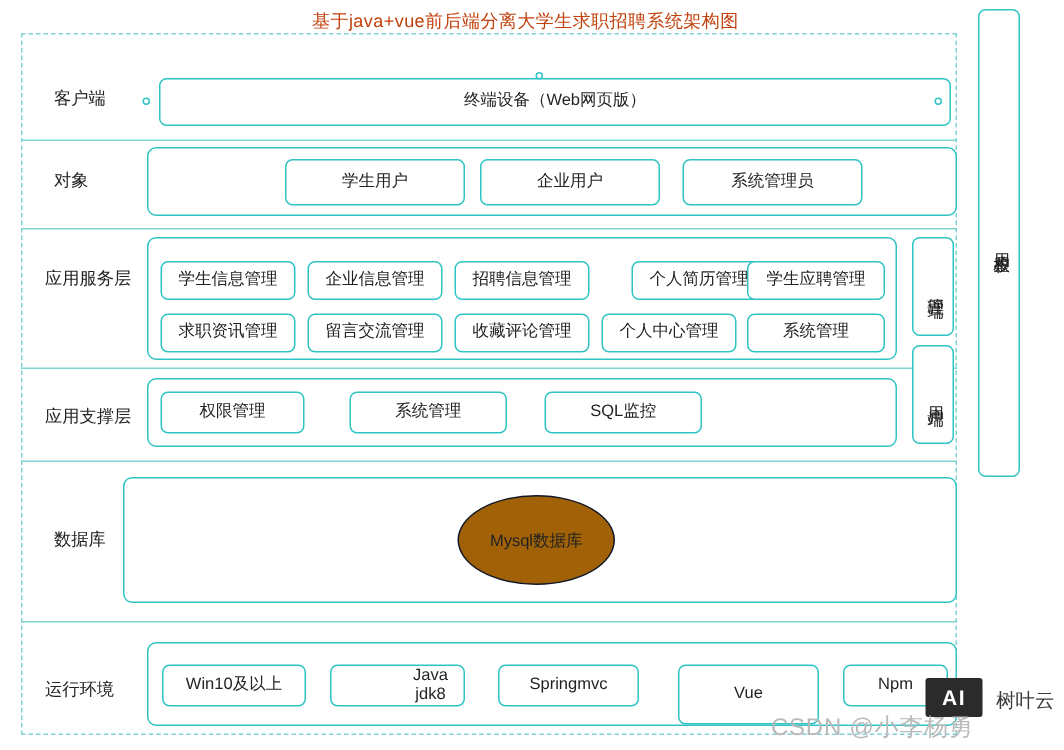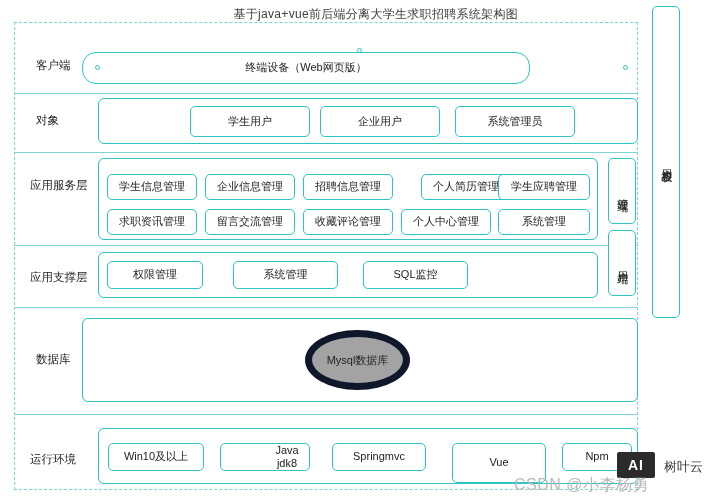--- a/index.html
+++ b/index.html
@@ -15,23 +15,23 @@
     width: 709px;
     height: 500px;
     background: #ffffff;
     overflow: hidden;
   }
   .title {
     position: absolute;
     left: 208px;
     top: 6px;
     width: 310px;
-    text-align: right;
+    text-align: left;
     font-size: 12px;
-    color: #404040;
+    color: #c2410c;
     letter-spacing: 0.3px;
   }
   
   .outer {
     position: absolute;
     left: 14px;
     top: 22px;
     width: 624px;
     height: 468px;
     border: 1px dashed #7fd4d4;
@@ -81,23 +81,23 @@
   }
   .vtext {
     writing-mode: vertical-rl;
     text-orientation: upright;
     letter-spacing: 1px;
     line-height: 1.05;
   }
   .ellipse {
     position: absolute;
     box-sizing: border-box;
-    border: 7px solid #0f172a;
+    border: 1px solid #0f172a;
     border-radius: 50%;
-    background: #a3a3a3;
+    background: #a16207;
     display: flex;
     align-items: center;
     justify-content: center;
     font-size: 11px;
     color: #222;
   }
   .conn {
     position: absolute;
     background: #2fc4c4;
   }
@@ -158,21 +158,21 @@
   <div class="conn" style="left:14px; top:307px; width:624px; height:1px; background:#7fd4d4;"></div>
   <div class="conn" style="left:14px; top:414px; width:624px; height:1px; background:#7fd4d4;"></div>
 
   <div class="rowlabel" style="left:36px; top:58px;">客户端</div>
   <div class="rowlabel" style="left:36px; top:113px;">对象</div>
   <div class="rowlabel" style="left:30px; top:178px;">应用服务层</div>
   <div class="rowlabel" style="left:30px; top:270px;">应用支撑层</div>
   <div class="rowlabel" style="left:36px; top:352px;">数据库</div>
   <div class="rowlabel" style="left:30px; top:452px;">运行环境</div>
 
-  <div class="box" style="left:82px; top:52px; width:448px; height:32px;border-radius:14px;">终端设备（Web网页版）</div>
+  <div class="box" style="left:106px; top:52px; width:528px; height:32px;">终端设备（Web网页版）</div>
   <div class="dot" style="left:95px; top:65px;"></div>
   <div class="dot" style="left:357px; top:48px;"></div>
   <div class="dot" style="left:623px; top:65px;"></div>
 
   <div class="groupbox" style="left:98px; top:98px; width:540px; height:46px;"></div>
   <div class="box" style="left:190px; top:106px; width:120px; height:31px;">学生用户</div>
   <div class="box" style="left:320px; top:106px; width:120px; height:31px;">企业用户</div>
   <div class="box" style="left:455px; top:106px; width:120px; height:31px;">系统管理员</div>
 
   <div class="groupbox" style="left:98px; top:158px; width:500px; height:82px;"></div>

